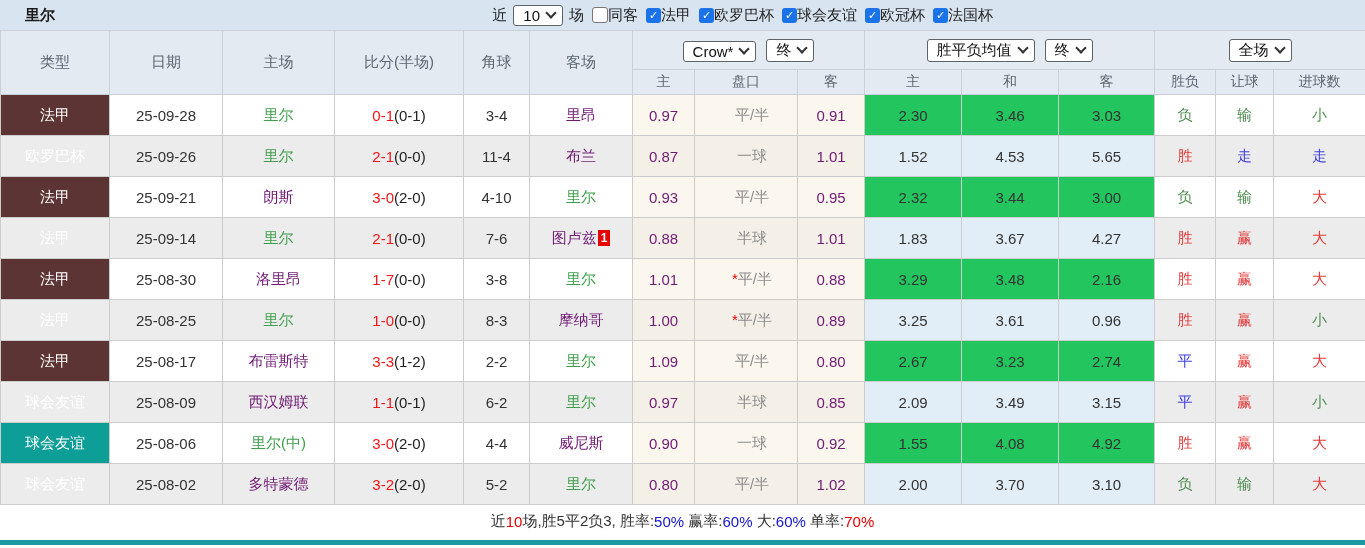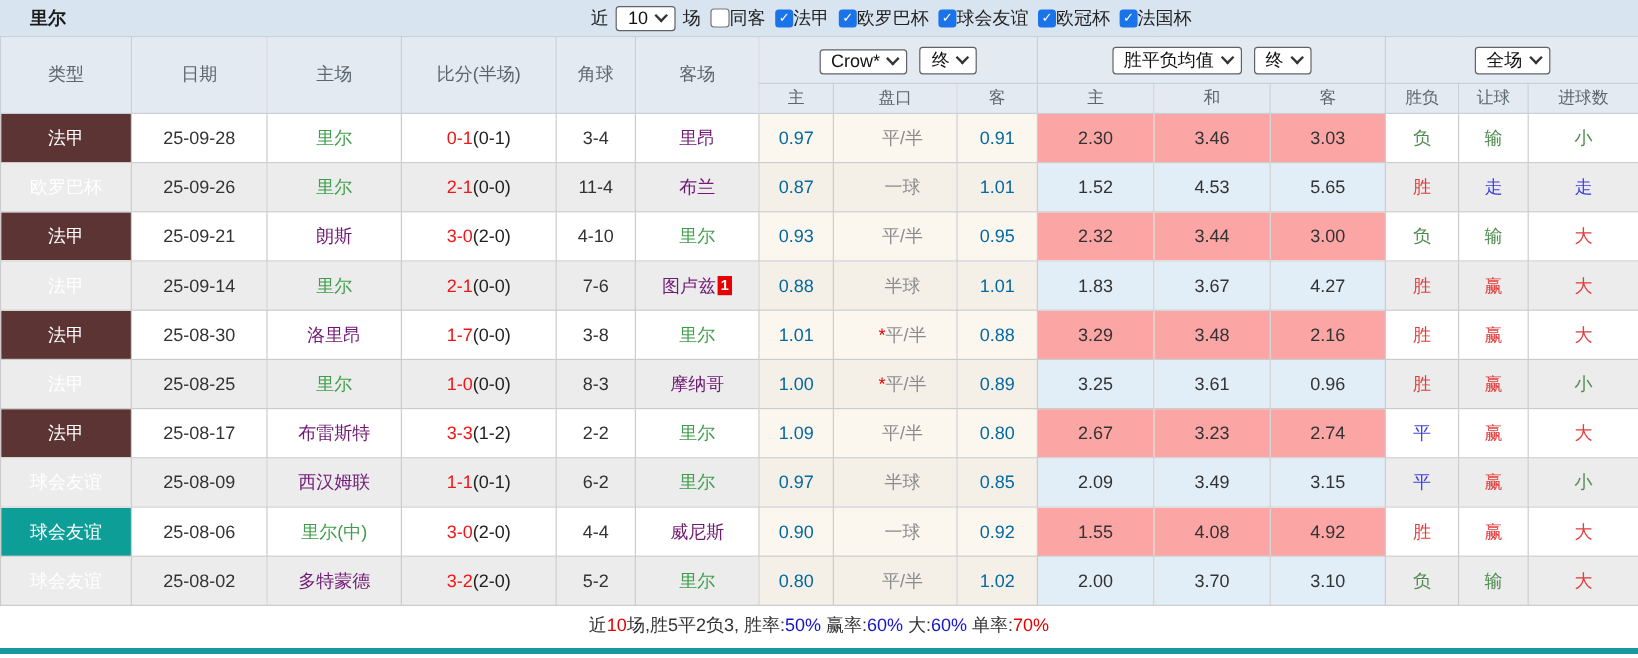--- a/index.html
+++ b/index.html
@@ -37,23 +37,23 @@
   table{border-collapse:collapse;table-layout:fixed;width:1365px;}
   th,td{border:1px solid #ccc;text-align:center;padding:0;overflow:hidden;white-space:nowrap;}
   thead th{background:#e4eaf1;color:#5c6670;font-weight:normal;border-color:#c9d0da;}
   thead tr.r1 th{height:38px;}
   thead tr.r2 th{height:24px;font-size:14px;}
   thead .selwrap{display:flex;align-items:flex-end;justify-content:center;gap:10px;}
   tbody td{height:40px;}
   
   tbody tr:nth-child(even) td:not(.crow):not(.avg){background:#ececec;}
   
-  td.crow{background:#fbf6ee;color:#0369a1;}
+  td.crow{background:#fbf6ee;color:#701a75;}
   tbody tr:nth-child(even) td.crow{background:#f4efe7;}
-  td.avg{background:#fca5a5;color:#333;}
+  td.avg{background:#22c55e;color:#333;}
   tbody tr:nth-child(even) td.avg{background:#e2eef7;}
   
   td.type{color:#fff;}
   td.type[data-league="法甲"]{background:#5d3434;}
   td.type[data-league="欧罗巴杯"]{background:#7a12d4;}
   td.type[data-league="球会友谊"]{background:#0d9e97;}
   
   .tname{color:#701a75;}
   .tname[data-hl="true"]{color:#3f9e4b;}
   .badge{

